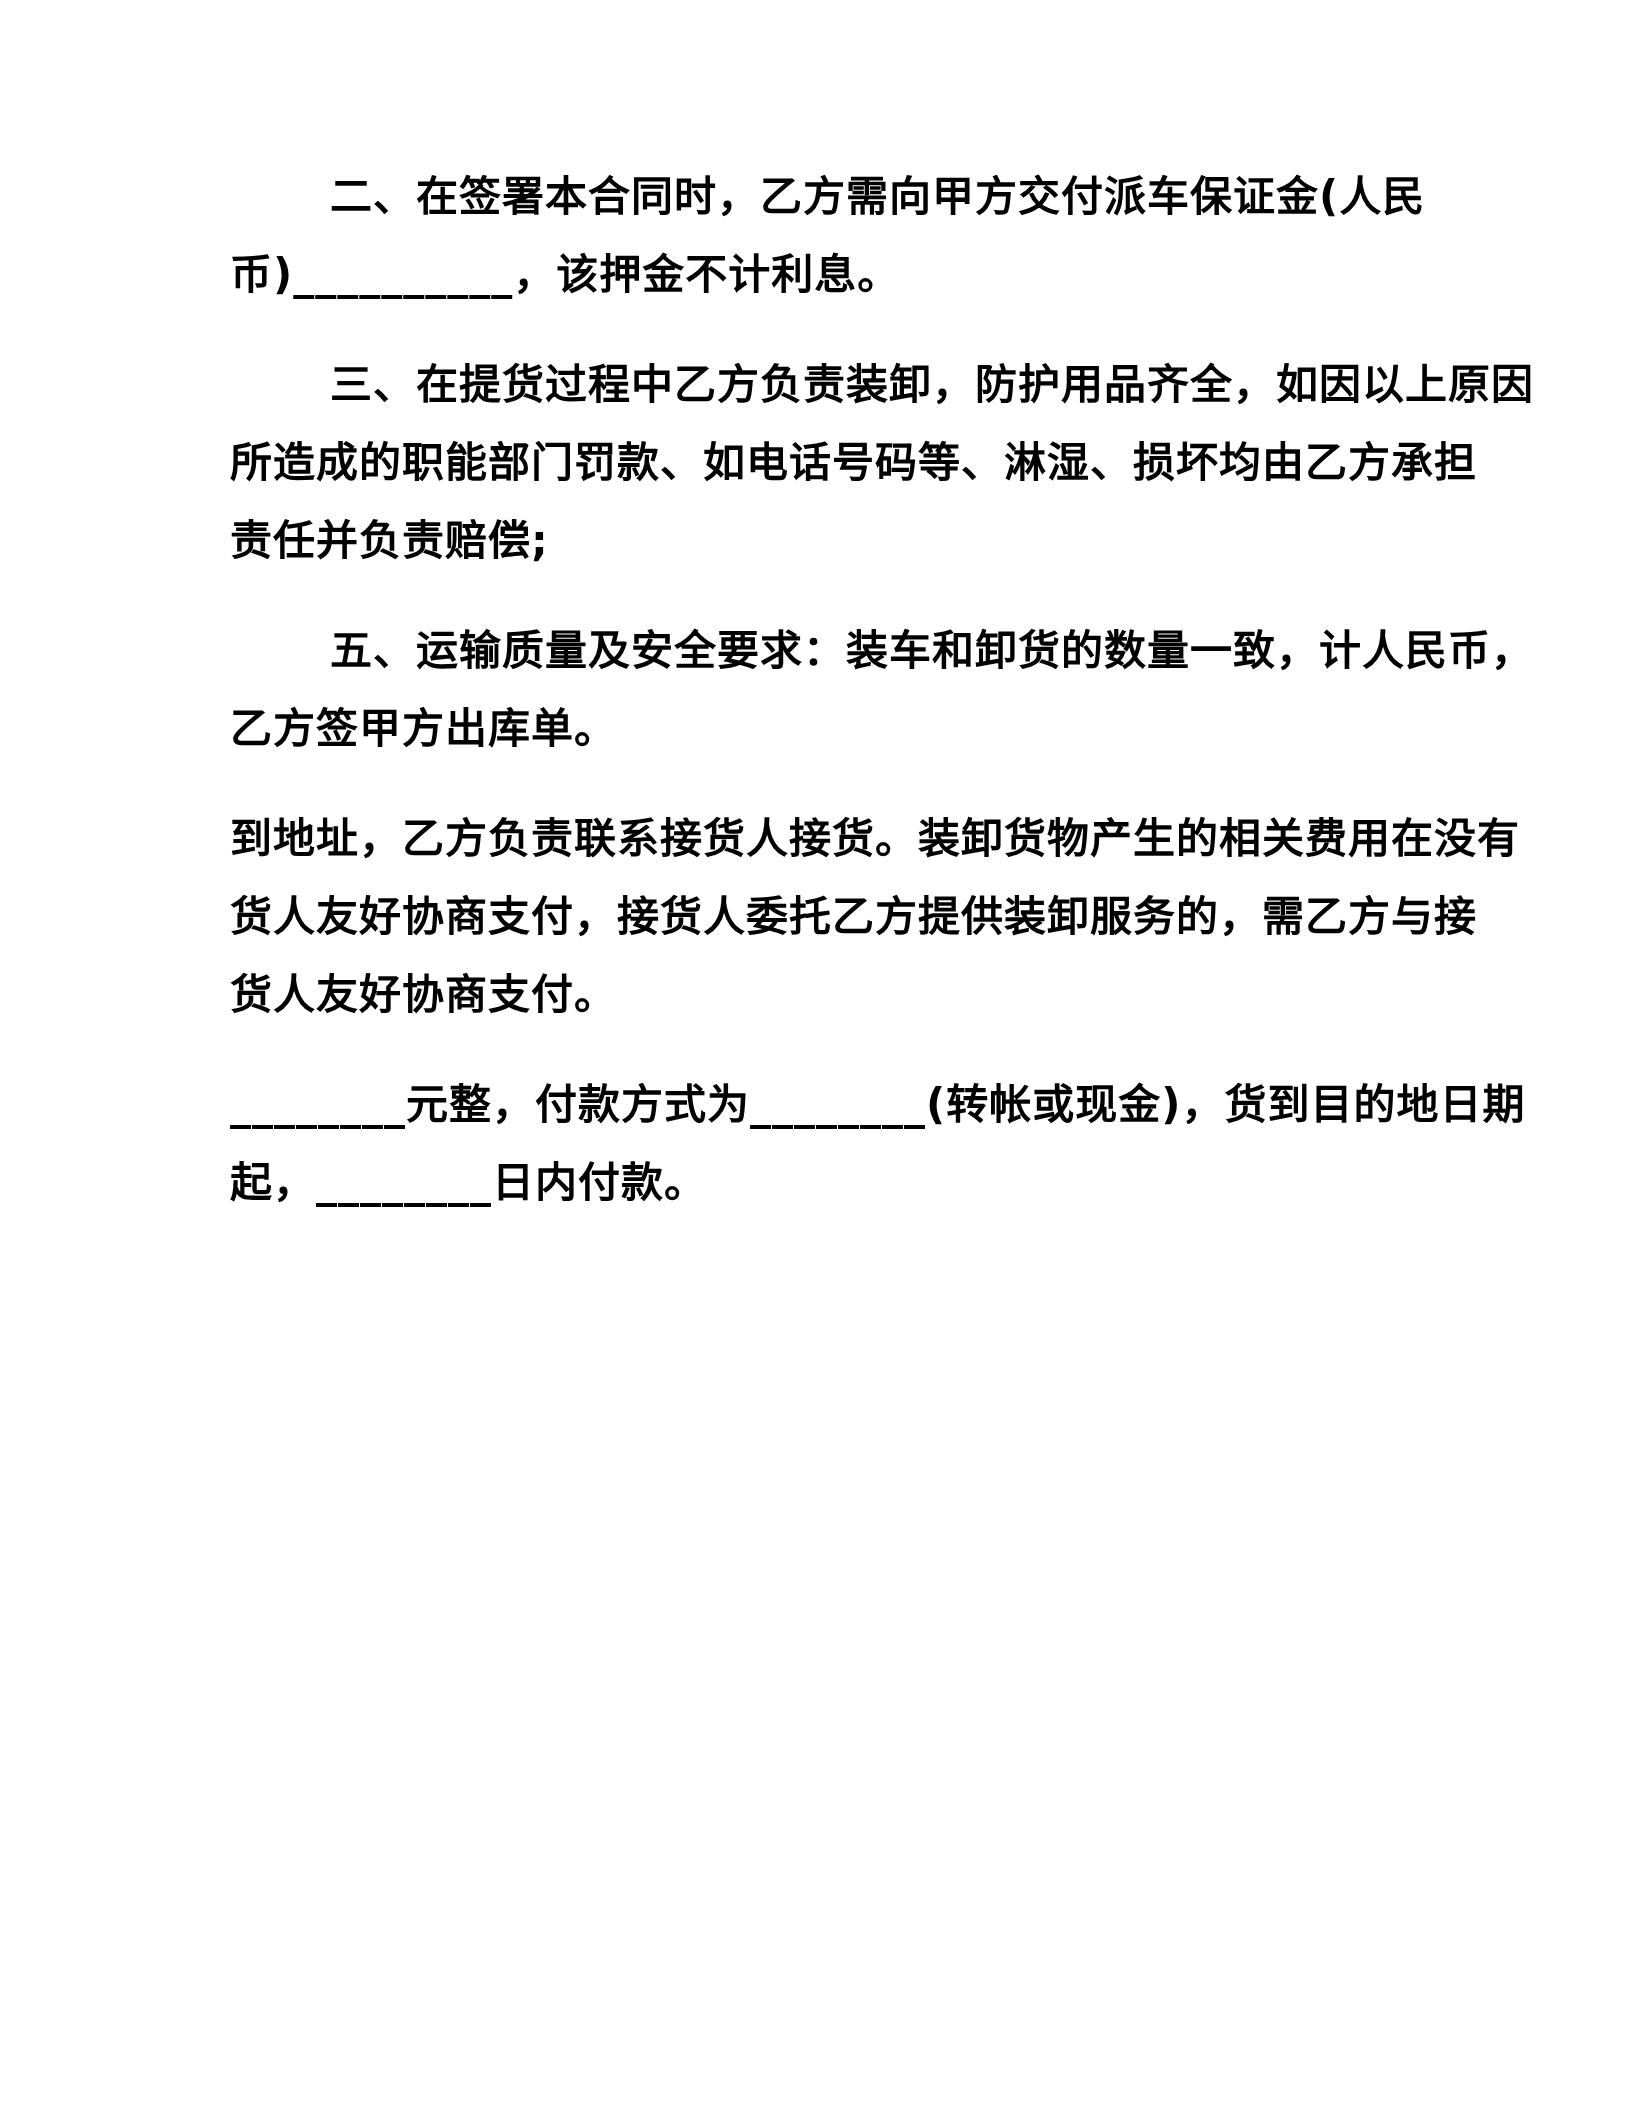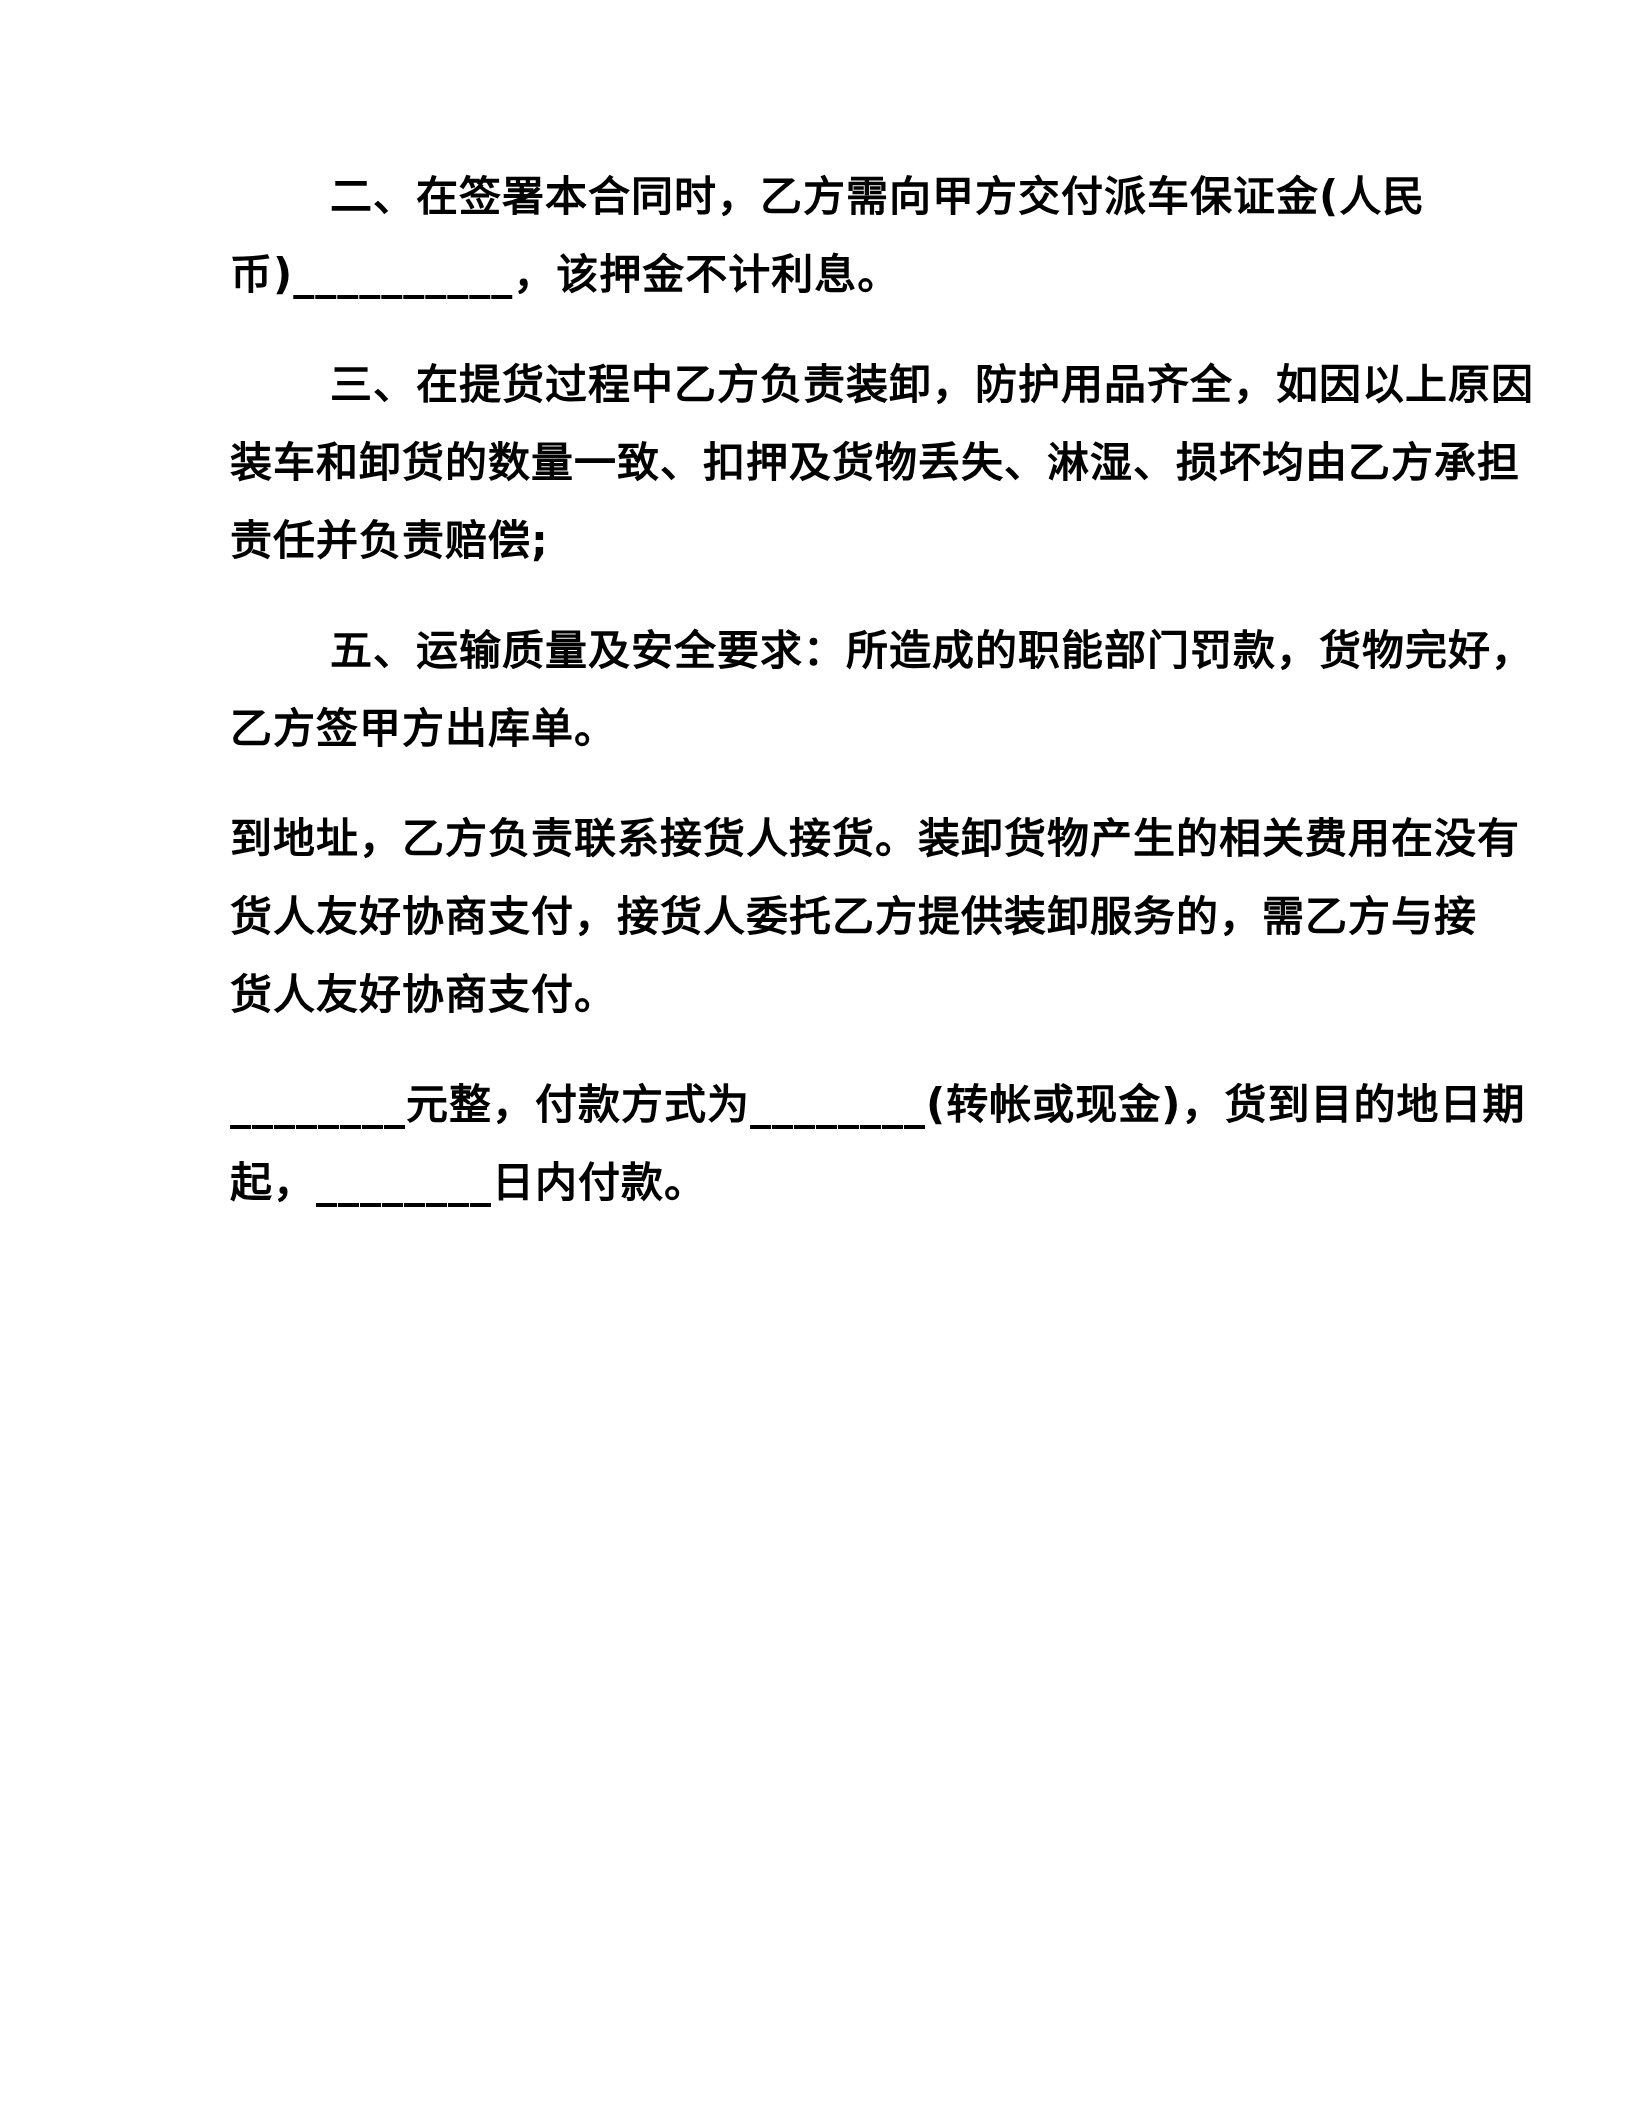--- a/index.html
+++ b/index.html
@@ -35,25 +35,25 @@
 <body>
 
 <div class="page">
   <div class="content">
       <div class="paragraph">
         <div class="line first-line">二、在签署本合同时，乙方需向甲方交付派车保证金(人民</div>
         <div class="line">币)__________，该押金不计利息。</div>
       </div>
       <div class="paragraph">
         <div class="line first-line">三、在提货过程中乙方负责装卸，防护用品齐全，如因以上原因</div>
-        <div class="line">装车和卸货的数量一致、扣押及货物丢失、淋湿、损坏均由乙方承担</div>
+        <div class="line">所造成的职能部门罚款、如电话号码等、淋湿、损坏均由乙方承担</div>
         <div class="line">责任并负责赔偿;</div>
       </div>
       <div class="paragraph">
-        <div class="line first-line">五、运输质量及安全要求：所造成的职能部门罚款，货物完好，</div>
+        <div class="line first-line">五、运输质量及安全要求：装车和卸货的数量一致，计人民币，</div>
         <div class="line">乙方签甲方出库单。</div>
       </div>
       <div class="paragraph">
         <div class="line">到地址，乙方负责联系接货人接货。装卸货物产生的相关费用在没有</div>
         <div class="line">货人友好协商支付，接货人委托乙方提供装卸服务的，需乙方与接</div>
         <div class="line">货人友好协商支付。</div>
       </div>
       <div class="paragraph">
         <div class="line">________元整，付款方式为________(转帐或现金)，货到目的地日期</div>
         <div class="line">起，________日内付款。</div>

